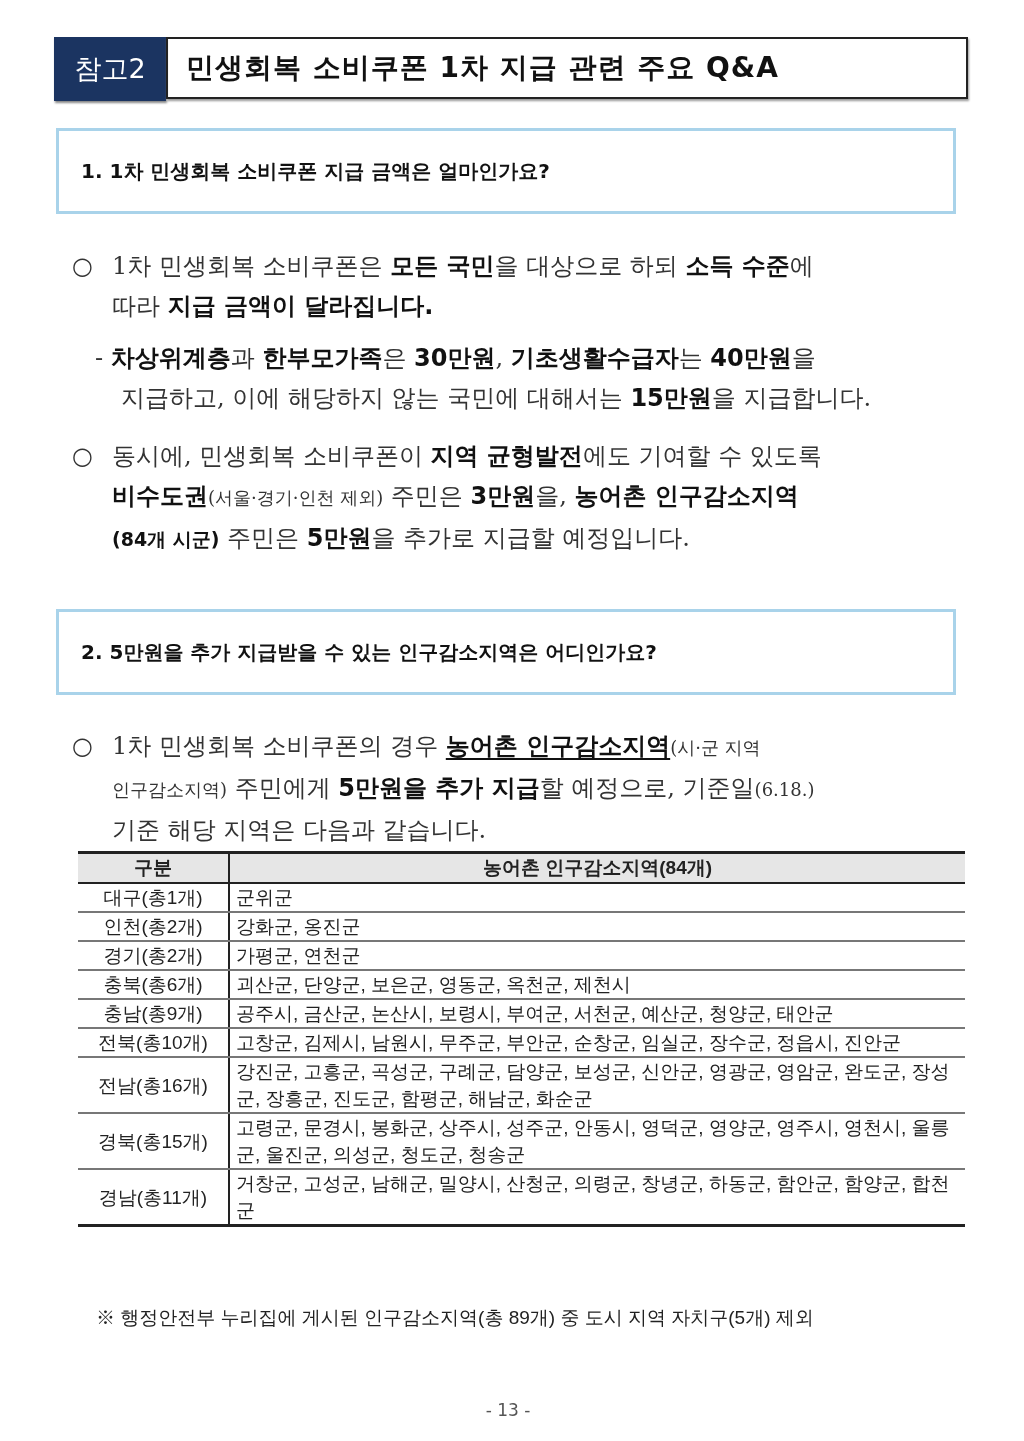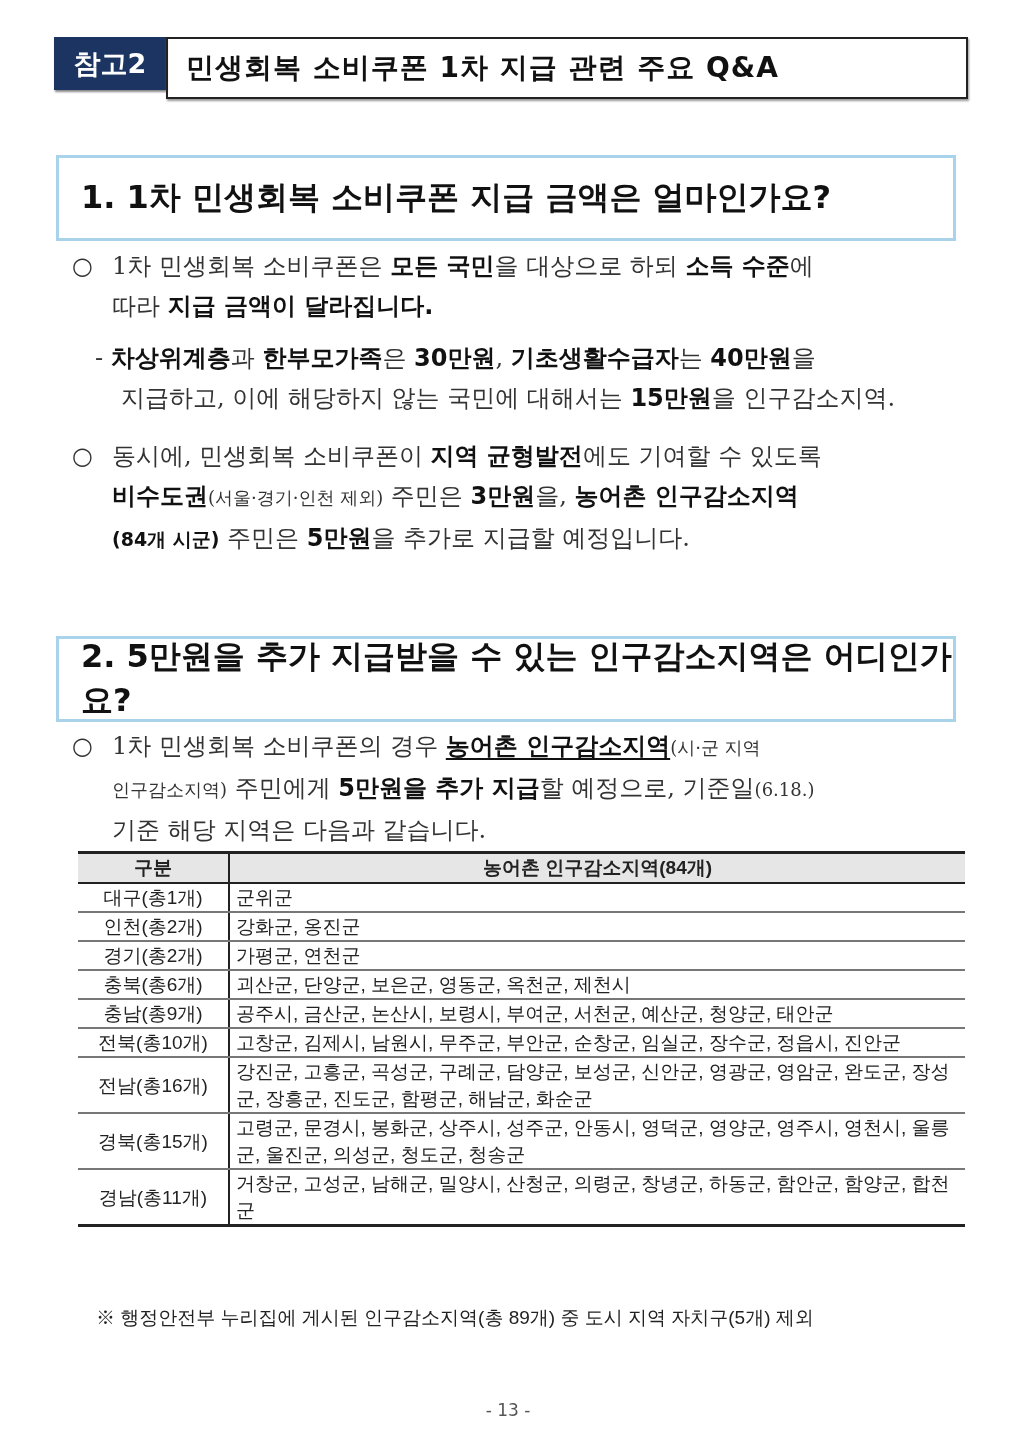--- a/index.html
+++ b/index.html
@@ -1,27 +1,27 @@
 <!DOCTYPE html>
 <html><head>
 <meta charset="utf-8">
 <style>
   html, body { margin: 0; padding: 0; background: #ffffff; }
   body { width: 1024px; height: 1441px; position: relative; overflow: hidden;
          font-family: "DejaVu Sans", "Liberation Sans", sans-serif; color: #111; }
   .header { position: absolute; left: 54px; top: 37px; width: 914px; height: 62px; display: flex; }
-  .label-box { width: 112px; height: 53px; background: #1b3461; color: #fff; display: flex;
-               align-items: center; justify-content: center; font-size: 27px; font-weight: bold;
+  .label-box { width: 112px; height: 64px; background: #1b3461; color: #fff; display: flex;
+               align-items: center; justify-content: center; font-size: 27px; font-weight: normal;
                box-shadow: 1px 2px 2px #888; }
   .title-box { flex: 1; height: 58px; border: 2px solid #222; display: flex;
                align-items: center; padding-left: 18px; font-size: 28px; font-weight: bold;
                box-shadow: 1px 2px 2px #999; letter-spacing: 1px; }
   .qbox { position: absolute; left: 56px; width: 900px; height: 86px; border: 3px solid #a9d3ea;
           display: flex; align-items: center; padding-left: 22px; box-sizing: border-box;
-          font-size: 32px; font-weight: bold; margin-top: 27px; }
+          font-size: 20px; font-weight: bold; }
   .para { position: absolute; left: 72px; width: 900px; font-family: "DejaVu Serif", "Liberation Serif", serif;
           font-size: 24px; line-height: 40px; color: #333; }
   .para b { font-family: "DejaVu Sans", "Liberation Sans", sans-serif; color: #111; }
   .para small { font-size: 18px; }
   .bullet { display: inline-block; width: 40px; }
   .indent { padding-left: 40px; }
   .dash { position: absolute; left: 95px; width: 880px; font-family: "DejaVu Serif", serif;
           font-size: 24px; line-height: 40px; color: #333; }
   .dash b { font-family: "DejaVu Sans", sans-serif; color: #111; }
   u { text-decoration-thickness: 2px; text-underline-offset: 4px; }
@@ -45,21 +45,21 @@
 
 <div class="qbox" style="top:128px">1. 1차 민생회복 소비쿠폰 지급 금액은 얼마인가요?</div>
 
 <div class="para" style="top:246px">
   <span class="bullet">○</span><span>1차 민생회복 소비쿠폰은 </span><b>모든 국민</b><span>을 대상으로 하되 </span><b>소득 수준</b><span>에</span><br>
   <span class="indent"></span><span>따라 </span><b>지급 금액이 달라집니다.</b>
 </div>
 
 <div class="dash" style="top:338px">
   - <b>차상위계층</b><span>과 </span><b>한부모가족</b><span>은 </span><b>30만원</b><span>, </span><b>기초생활수급자</b><span>는 </span><b>40만원</b><span>을</span><br>
-  <span style="padding-left:26px">지급하고, 이에 해당하지 않는 국민에 대해서는 </span><b>15만원</b><span>을 인구감소지역.</span>
+  <span style="padding-left:26px">지급하고, 이에 해당하지 않는 국민에 대해서는 </span><b>15만원</b><span>을 지급합니다.</span>
 </div>
 
 <div class="para" style="top:436px">
   <span class="bullet">○</span><span>동시에, 민생회복 소비쿠폰이 </span><b>지역 균형발전</b><span>에도 기여할 수 있도록</span><br>
   <span class="indent"></span><b>비수도권</b><small>(서울·경기·인천 제외)</small><span> 주민은 </span><b>3만원</b><span>을, </span><b>농어촌 인구감소지역</b><br>
   <span class="indent"></span><b style="font-size:19px">(84개 시군)</b><span> 주민은 </span><b>5만원</b><span>을 추가로 지급할 예정입니다.</span>
 </div>
 
 <div class="qbox" style="top:609px">2. 5만원을 추가 지급받을 수 있는 인구감소지역은 어디인가요?</div>
 

